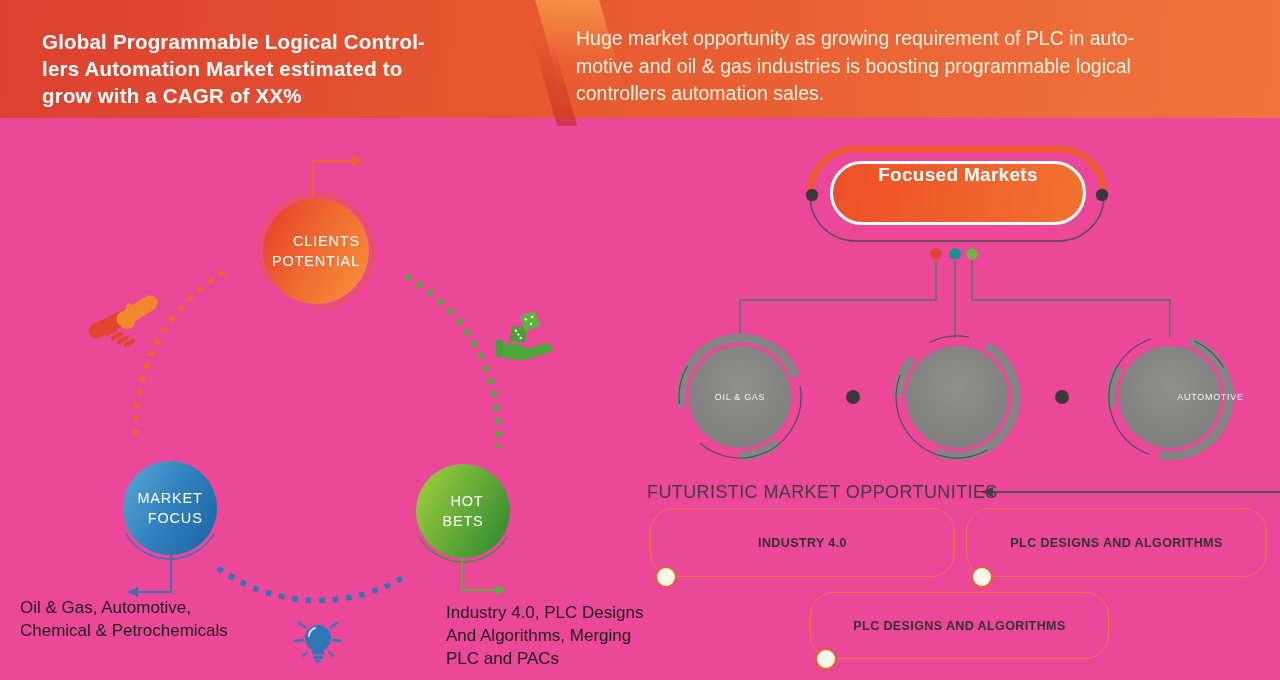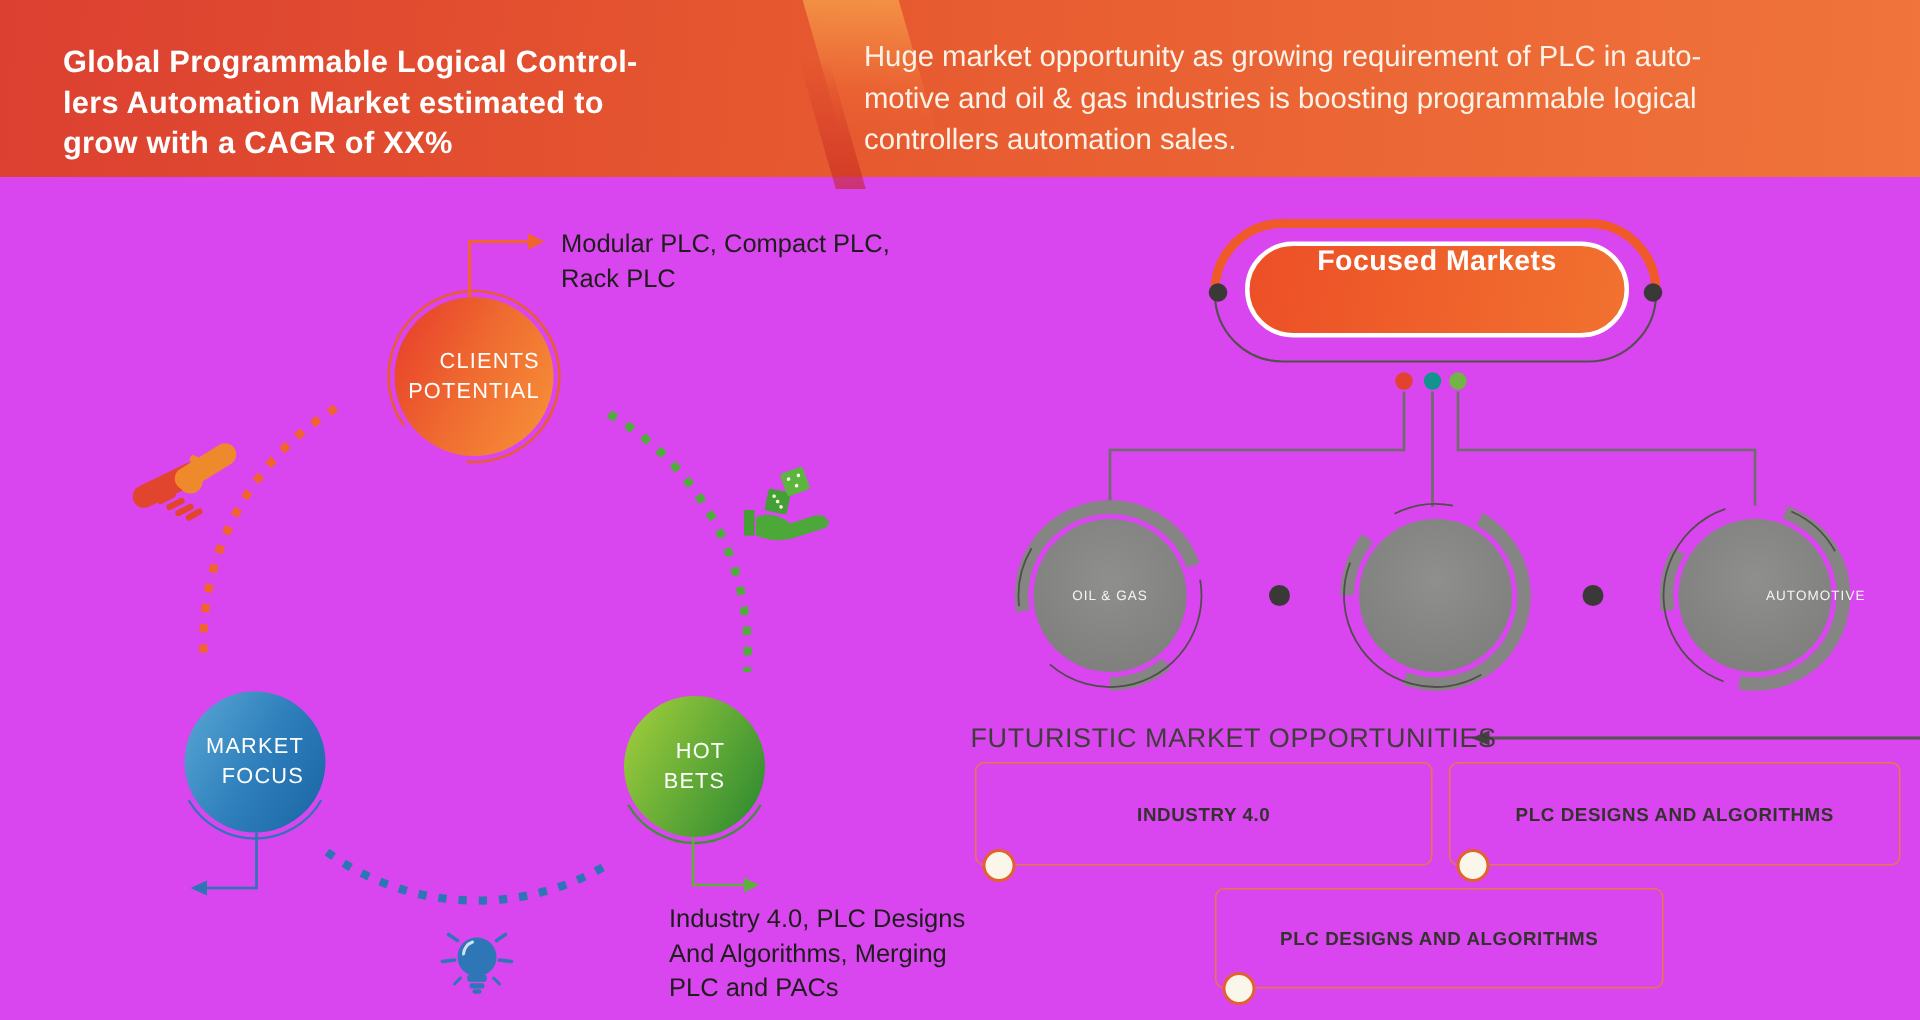--- a/index.html
+++ b/index.html
@@ -1,16 +1,16 @@
 <!DOCTYPE html>
 <html><head>
 <meta charset="utf-8">
 <style>
   html,body{margin:0;padding:0;background:#e8e6dc;}
-  .stage{position:relative;width:1280px;height:680px;background:#d946ef;overflow:hidden;
+  .stage{position:relative;width:1280px;height:680px;background:#ec4899;overflow:hidden;
          font-family:"Liberation Sans", sans-serif;}
   .abs{position:absolute;}
   .pre{white-space:pre-line;}
 
   
   .header{position:absolute;left:0;top:0;width:1280px;height:118px;
           background:linear-gradient(95deg,#DC4031 0%,#E6572F 40%,#F0743B 100%);}
   .slash-light{position:absolute;left:552px;top:-8px;width:64px;height:134px;
           transform:skewX(16deg);
           background:linear-gradient(180deg,rgba(255,200,90,.55) 0%,rgba(255,150,70,.15) 50%,rgba(255,150,70,0) 75%);}
@@ -46,21 +46,21 @@
         display:flex;align-items:flex-start;justify-content:center;}
   .pill-label{color:#fff;font-size:19px;font-weight:bold;letter-spacing:.3px;}
 
   .market-label{position:absolute;display:flex;align-items:center;justify-content:center;
         text-align:center;color:#F5F5F3;font-size:9px;line-height:10.5px;letter-spacing:.7px;
         white-space:pre-line;}
 
   
   .fmo-heading{position:absolute;left:647px;top:482px;font-size:18px;color:#3F3D39;
         letter-spacing:.4px;font-weight:500;}
-  .opp-box{position:absolute;border:1.6px solid #E5794A;border-radius:6px;box-sizing:border-box;
+  .opp-box{position:absolute;border:1.6px solid #E5794A;border-radius:24px;box-sizing:border-box;
         display:flex;align-items:center;justify-content:center;}
   .opp-box .corner{position:absolute;left:4px;bottom:-12px;width:22px;height:22px;border-radius:50%;
         border:2.6px solid #E2622F;background:#FAF6EA;box-sizing:border-box;}
   .opp-label{font-size:12.5px;font-weight:600;color:#33322F;letter-spacing:.4px;}
   .box1{left:650px;top:508px;width:305px;height:69px;}
   .box2{left:966px;top:508px;width:301px;height:69px;}
   .box3{left:810px;top:592px;width:299px;height:67px;}
 </style>
 </head>
 <body>
@@ -193,22 +193,22 @@
   </div>
   <div class="node node-blue">
     <span class="node-label">MARKET
 FOCUS</span>
   </div>
   <div class="node node-green">
     <span class="node-label">HOT
 BETS</span>
   </div>
 
-  <div class="note abs" style="left:374px;top:151px;width:250px;">Modular PLC, Compact PLC,
-Rack PLC</div>
+  <div class="note abs" style="left:20px;top:596px;width:260px;">Oil &amp; Gas, Automotive,
+Chemical &amp; Petrochemicals</div>
   <div class="note abs" style="left:446px;top:601px;width:230px;">Industry 4.0, PLC Designs
 And Algorithms, Merging
 PLC and PACs</div>
 
   <div class="pill">
     <span class="pill-label">Focused Markets</span>
   </div>
 
   <div class="market-label" style="left:690px;top:375px;width:100px;height:44px;">OIL &amp; GAS</div>
   <div class="market-label" style="left:1120px;top:375px;width:121px;height:44px;padding-left:30px;">AUTOMOTIVE</div>

